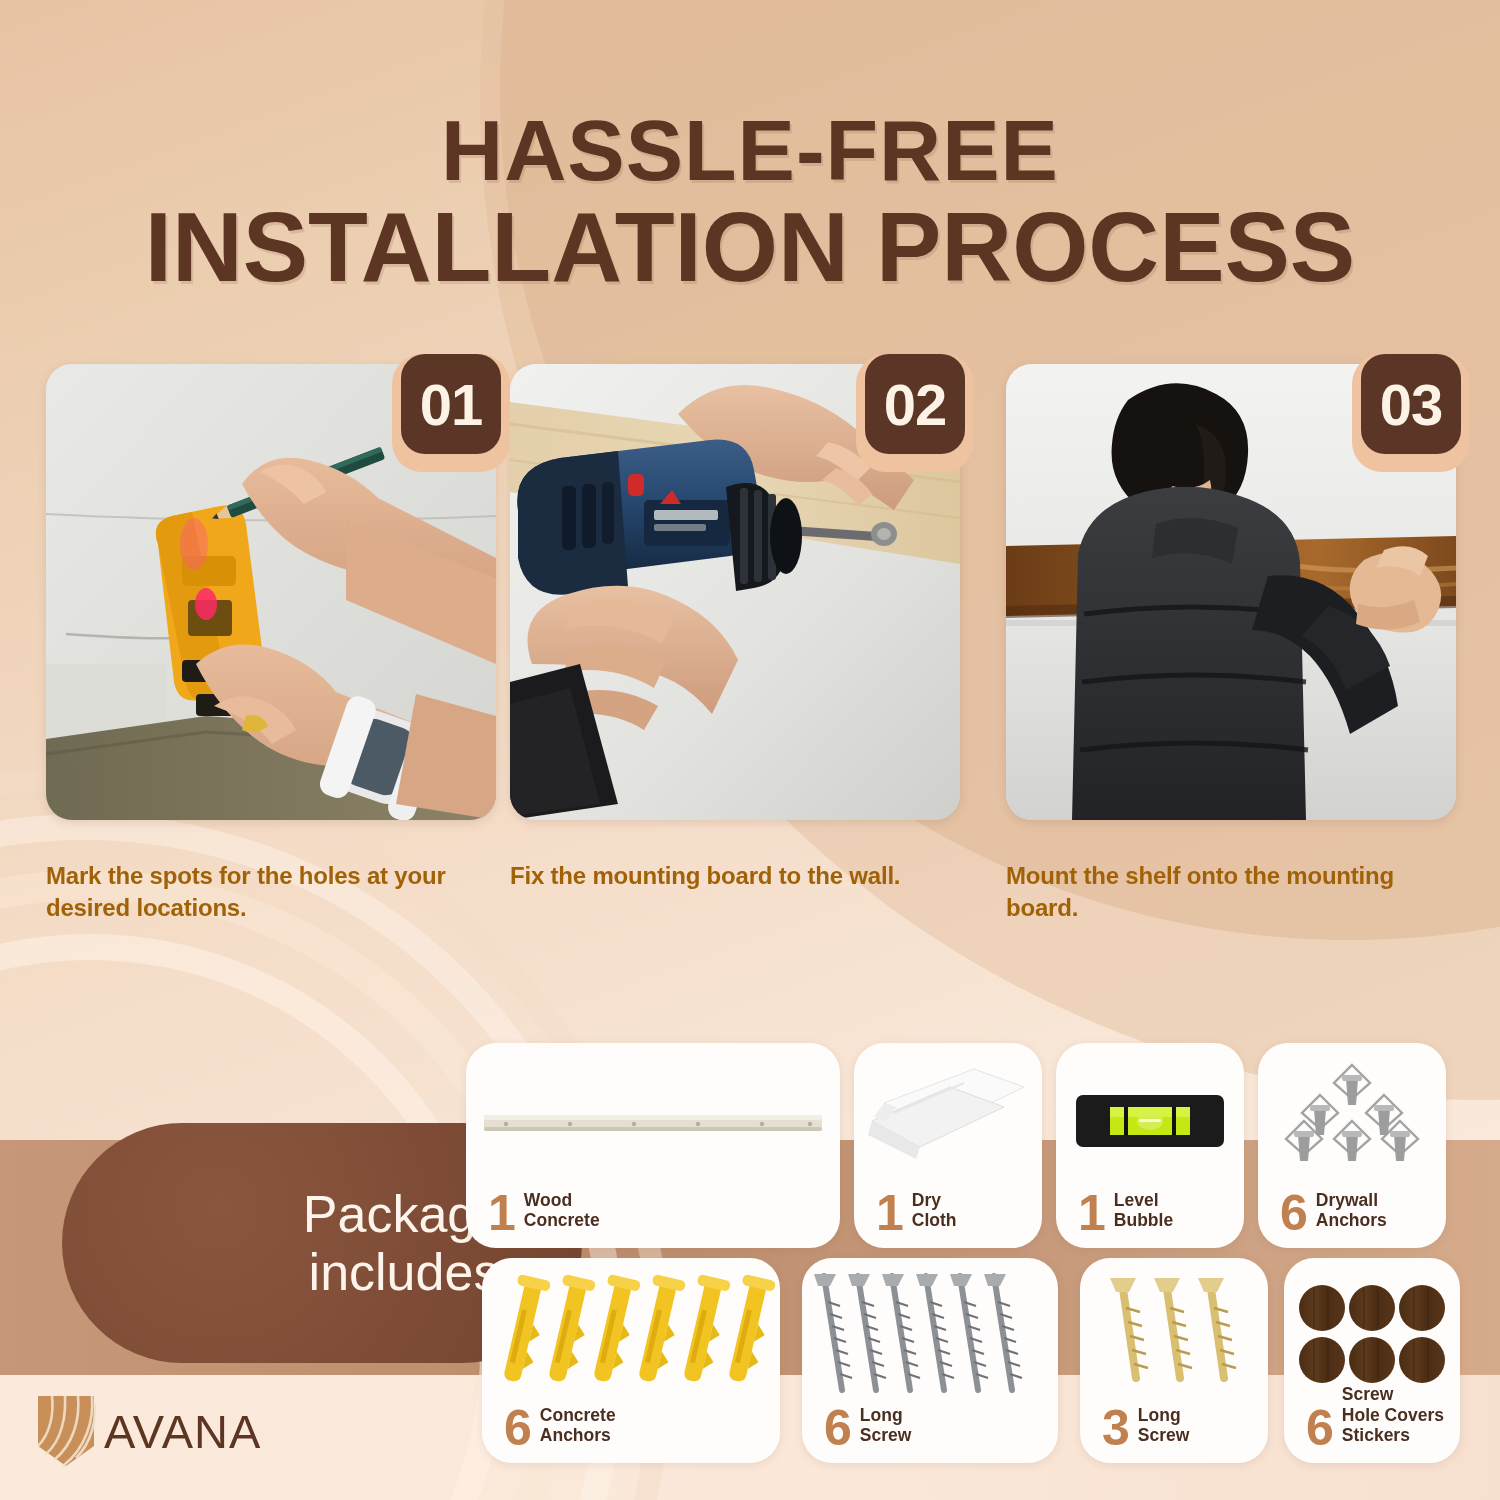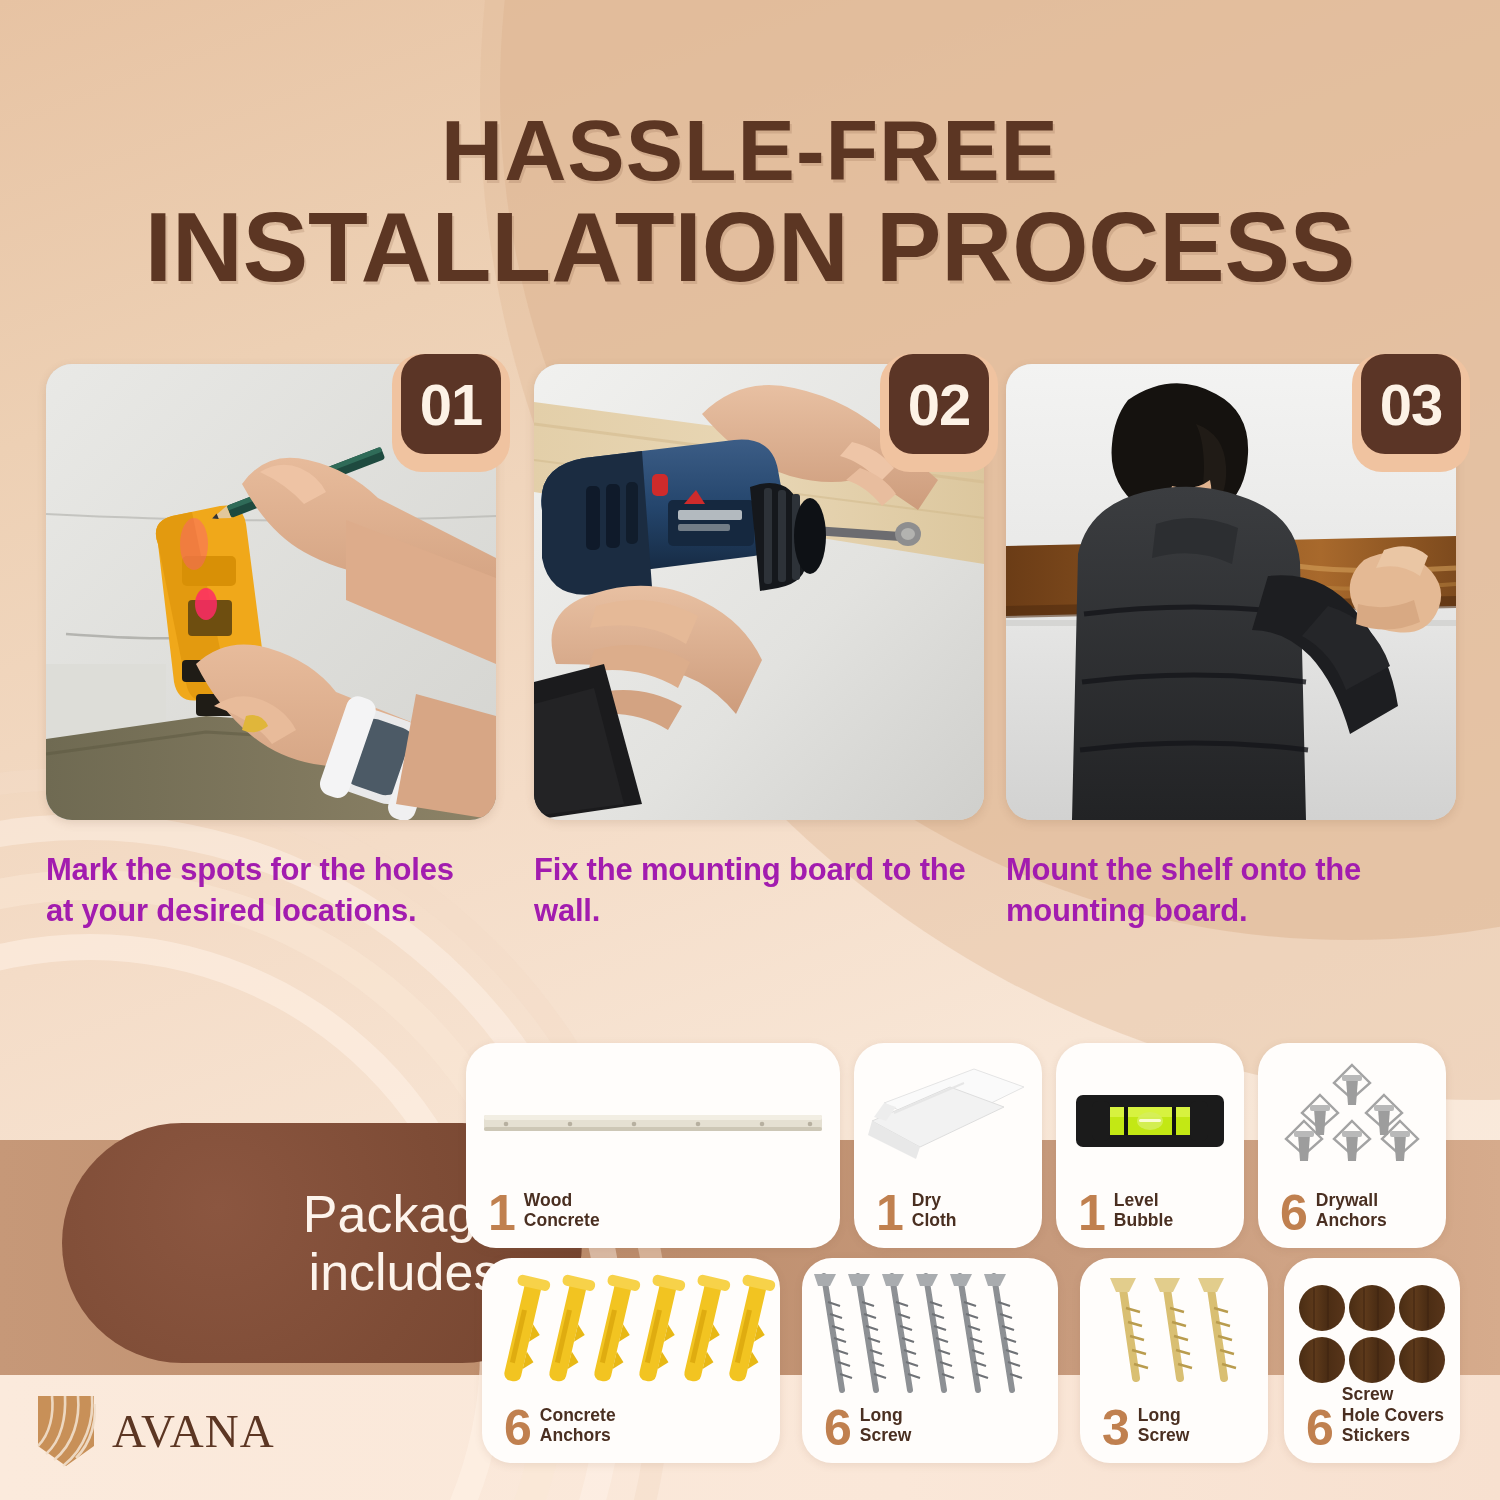--- a/index.html
+++ b/index.html
@@ -66,21 +66,21 @@
     font-weight:bold;letter-spacing:-1px;
     text-shadow:2px 3px 0 rgba(120,75,50,.16);
   }
   .title .l1{display:block;font-size:86px;letter-spacing:1px;}
   .title .l2{display:block;font-size:98px;margin-top:8px;letter-spacing:0px;}
 
   
   .steps{position:absolute;left:46px;top:364px;width:1410px;height:620px;}
   .step{position:absolute;top:0;width:450px;}
   .step.p1{left:0px;}
-  .step.p2{left:488px;}
+  .step.p2{left:464px;}
   .step.p3{left:960px;}
 
   .photo{
     position:relative;width:450px;height:456px;border-radius:26px;overflow:hidden;
     box-shadow:0 3px 10px rgba(120,80,55,.16);
     background:#d8d8d8;
   }
   .photo .scene{position:absolute;inset:0;}
 
   
@@ -90,22 +90,22 @@
     display:flex;align-items:flex-start;justify-content:center;
     z-index:5;
   }
   .badge .inner{
     width:100px;height:100px;border-radius:24px;background:#5b3526;
     display:flex;align-items:center;justify-content:center;
     color:#fdf2e6;font-size:58px;font-weight:bold;letter-spacing:-1px;
   }
 
   .caption{
-    margin-top:30px;width:440px;color:#a21caf;
-    font-size:31px;line-height:1.32;font-weight:bold;letter-spacing:-.2px;
+    margin-top:40px;width:440px;color:#a16207;
+    font-size:24px;line-height:1.32;font-weight:bold;letter-spacing:-.2px;
   }
 
   
   .pkg-pill{
     position:absolute;left:62px;top:1123px;width:520px;height:240px;
     border-radius:120px;
     background:radial-gradient(circle at 30% 35%,#8b5640 0%,#7e4c36 55%,#754530 100%);
     display:flex;align-items:center;justify-content:flex-end;
     padding-right:28px;box-sizing:border-box;
   }
@@ -127,21 +127,21 @@
     display:flex;align-items:flex-end;gap:8px;
   }
   .card .qty{
     color:#c0804f;font-size:50px;line-height:.82;font-weight:bold;
   }
   .card .name{
     color:#4a2f21;font-size:17.5px;line-height:1.18;font-weight:bold;padding-bottom:3px;
   }
 
   
-  .logo{position:absolute;left:36px;top:1394px;display:flex;align-items:center;gap:16px;font-family:Liberation Serif, serif;}
+  .logo{position:absolute;left:36px;top:1394px;display:flex;align-items:center;gap:8px;}
   .logo .mark{width:60px;height:74px;}
   .logo .word{color:#5c3623;font-size:47px;letter-spacing:1px;}
 </style>
 </head>
 <body>
 
 <div id="poster">
 
   <div class="bg-base"></div>
   <div class="bg-arc-field2"></div>

